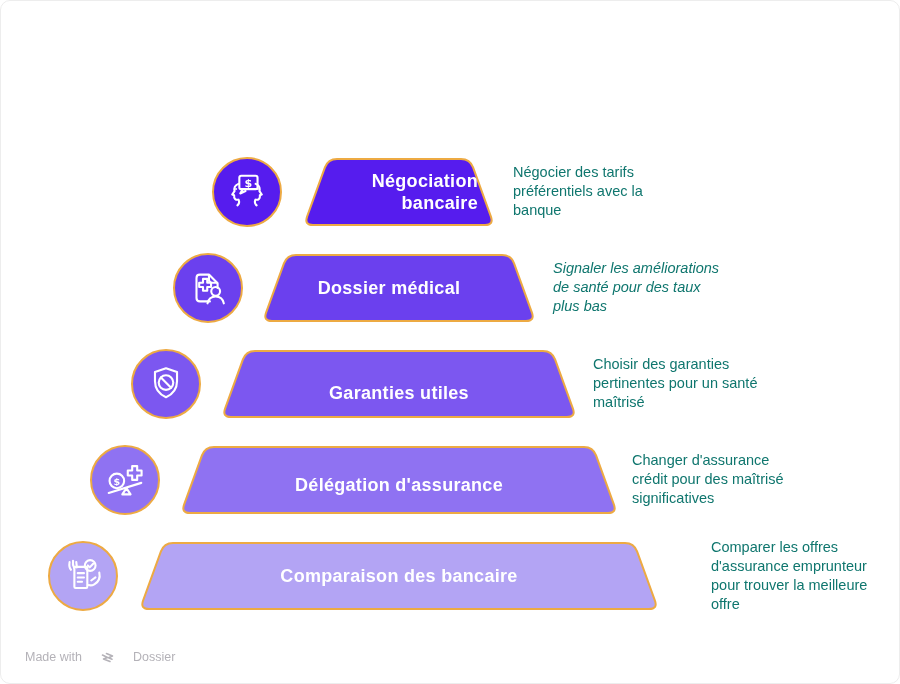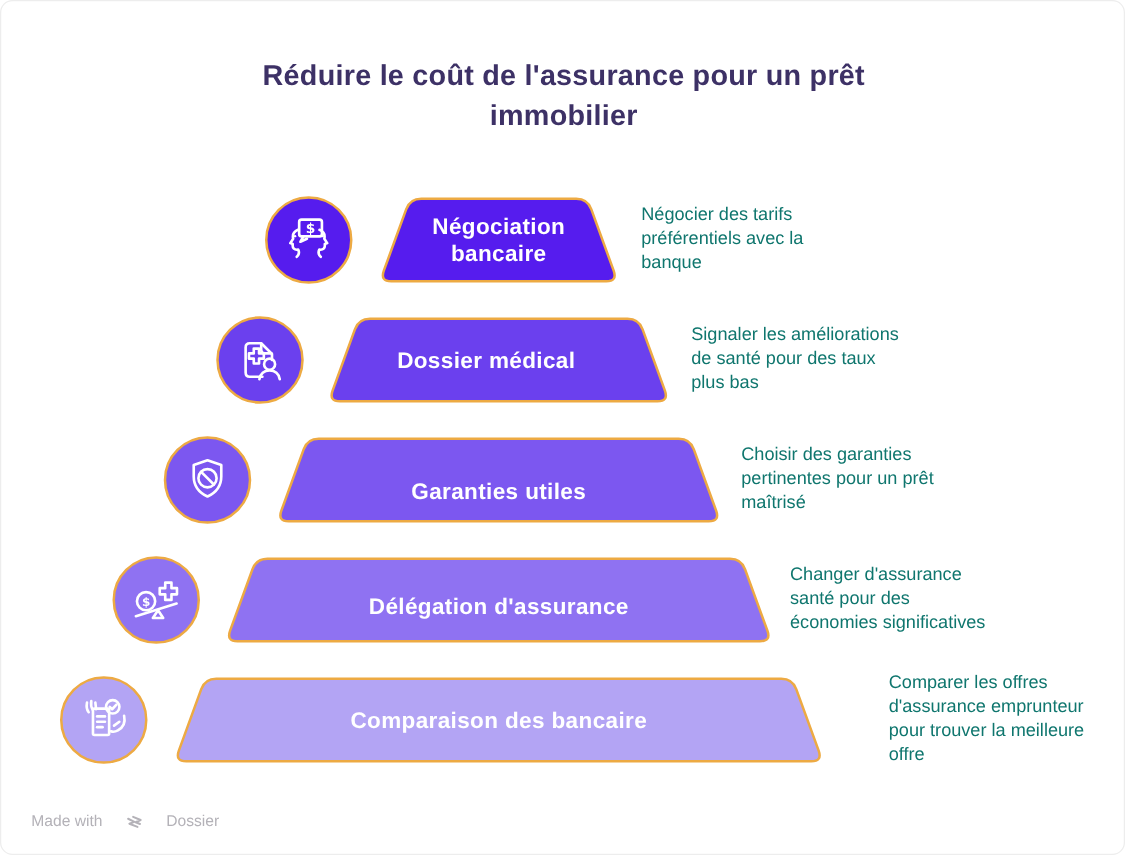--- a/index.html
+++ b/index.html
@@ -15,38 +15,37 @@
   }
   .icon-circle{
     position:absolute;width:70px;height:70px;border-radius:50%;
     box-sizing:border-box;border:2px solid #edaa43;
     display:flex;align-items:center;justify-content:center;
   }
   .icon-circle svg{display:block;}
   .trap{position:absolute;overflow:visible;}
   .band-label{
     position:absolute;display:flex;align-items:center;justify-content:center;
-    text-align:center;color:#ffffff;font-weight:bold;font-size:18px;
+    text-align:right;color:#ffffff;font-weight:bold;font-size:18px;
     line-height:1.25;letter-spacing:.3px;
   }
   .desc{
     position:absolute;transform:translateY(-50%);
     font-size:14.5px;line-height:1.32;color:#0f766e;
   }
   .footer{
     position:absolute;left:24px;bottom:19px;display:flex;align-items:center;
     gap:19px;color:#b4b2b8;font-size:12.5px;
   }
   .footer svg{display:block;}
 </style>
 </head>
 <body>
 
 <div class="canvas">
-  <h1 class="title">Réduire le coût de l'assurance pour un prêt immobilier</h1>
   <div id="pyramid">
   <div>
     <div class="icon-circle" style="left: 211px; top: 156px; background: rgb(86, 28, 238);">
           <svg width="46" height="46" viewBox="0 0 48 48" fill="none" stroke="#ffffff" stroke-width="2.2" stroke-linecap="round" stroke-linejoin="round">
 
     <rect x="16" y="7" width="19" height="14" rx="2"></rect>
     <path d="M19.5,21 L17,25.5 L22.5,23"></path>
     <text x="25.5" y="18.3" text-anchor="middle" font-size="11.5" font-weight="bold" fill="#fff" stroke="none" font-family="DejaVu Sans, sans-serif">$</text>
     <path d="M15,15.5 C11.8,16.8 10.3,19.8 11,23 L8.6,26.6 L10.6,27.4 C10.2,30.8 12,32.6 15.2,32 C16.4,34.6 15.6,36.6 14,38"></path>
     <circle cx="12.6" cy="20.8" r="1" fill="#fff" stroke="none"></circle>
@@ -69,55 +68,55 @@
     <path d="M25,10.5 v5 q0,3 3,3 h5.5"></path>
     <path d="M18.8,14.5 h4.4 v4 h4 v4.4 h-4 v4 h-4.4 v-4 h-4 v-4.4 h4 z"></path>
     <circle cx="32" cy="27.5" r="4.6"></circle>
     <path d="M23.5,40 c1,-5.2 4.2,-7.2 8.5,-7.2 s7.5,2 8.5,7.2"></path>
           </svg>
         </div>
     <svg class="trap" width="278" height="72" viewBox="-3 -3 278 72" style="left: 259px; top: 251px;">
           <path stroke-width="2" d="M20.92431243221966,8.458140811395932 Q24,0 33,0 L239,0 Q248,0 251.07568756778034,8.458140811395932 L268.92431243221966,57.541859188604064 Q272,66 263,66 L9,66 Q0,66 3.0756875677803395,57.541859188604064 Z" fill="#6b40ee" stroke="#edaa43"></path>
         </svg>
     <div class="band-label" style="left: 268px; top: 254px; width: 240px; height: 66px;">Dossier médical</div>
-    <div class="desc" style="left: 552px; top: 287px; width: 170px;">Signaler les améliorations de santé pour des taux plus bas</div>
+    <div class="desc" style="left: 552px; top: 287px; width: 170px; font-style: italic;">Signaler les améliorations de santé pour des taux plus bas</div>
   </div>
 
   <div>
     <div class="icon-circle" style="left: 130px; top: 348px; background: rgb(124, 87, 240);">
           <svg width="46" height="46" viewBox="0 0 48 48" fill="none" stroke="#ffffff" stroke-width="2.2" stroke-linecap="round" stroke-linejoin="round">
 
     <path d="M24,7.5 l11.5,4 v9.5 c0,8.8 -5.4,13.9 -11.5,16.8 c-6.1,-2.9 -11.5,-8 -11.5,-16.8 v-9.5 Z"></path>
     <circle cx="24" cy="22.5" r="7.6"></circle>
     <line x1="18.7" y1="17.2" x2="29.3" y2="27.8"></line>
           </svg>
         </div>
     <svg class="trap" width="360" height="72" viewBox="-3 -3 360 72" style="left: 218px; top: 347px;">
           <path stroke-width="2" d="M20.92431243221966,8.458140811395932 Q24,0 33,0 L321,0 Q330,0 333.07568756778034,8.458140811395932 L350.92431243221966,57.541859188604064 Q354,66 345,66 L9,66 Q0,66 3.0756875677803395,57.541859188604064 Z" fill="#7c57f0" stroke="#edaa43"></path>
         </svg>
     <div class="band-label" style="left: 237px; top: 350px; width: 322px; height: 85px;">Garanties utiles</div>
-    <div class="desc" style="left: 592px; top: 383px; width: 182px;">Choisir des garanties pertinentes pour un prêt maîtrisé</div>
+    <div class="desc" style="left: 592px; top: 383px; width: 182px;">Choisir des garanties pertinentes pour un santé maîtrisé</div>
   </div>
 
   <div>
     <div class="icon-circle" style="left: 89px; top: 444px; background: rgb(143, 114, 242);">
           <svg width="46" height="46" viewBox="0 0 48 48" fill="none" stroke="#ffffff" stroke-width="2.2" stroke-linecap="round" stroke-linejoin="round">
 
     <line x1="7" y1="37.5" x2="41" y2="27"></line>
     <path d="M25.5,32.5 L29.8,39 L21.2,39 Z"></path>
     <circle cx="15.5" cy="25" r="7.6"></circle>
     <text x="15.5" y="29" text-anchor="middle" font-size="10" font-weight="bold" fill="#fff" stroke="none" font-family="DejaVu Sans, sans-serif">$</text>
     <path d="M31.5,9.5 h5.2 v4.6 h4.6 v5.2 h-4.6 v4.6 h-5.2 v-4.6 h-4.6 v-5.2 h4.6 Z"></path>
           </svg>
         </div>
     <svg class="trap" width="442" height="72" viewBox="-3 -3 442 72" style="left: 177px; top: 443px;">
           <path stroke-width="2" d="M20.92431243221966,8.458140811395932 Q24,0 33,0 L403,0 Q412,0 415.07568756778034,8.458140811395932 L432.92431243221966,57.541859188604064 Q436,66 427,66 L9,66 Q0,66 3.0756875677803395,57.541859188604064 Z" fill="#8f72f2" stroke="#edaa43"></path>
         </svg>
     <div class="band-label" style="left: 196px; top: 446px; width: 404px; height: 76px;">Délégation d'assurance</div>
-    <div class="desc" style="left: 631px; top: 479px; width: 158px;">Changer d'assurance santé pour des économies significatives</div>
+    <div class="desc" style="left: 631px; top: 479px; width: 158px;">Changer d'assurance crédit pour des maîtrisé significatives</div>
   </div>
 
   <div>
     <div class="icon-circle" style="left: 47px; top: 540px; background: rgb(179, 164, 244);">
           <svg width="46" height="46" viewBox="0 0 48 48" fill="none" stroke="#ffffff" stroke-width="2.2" stroke-linecap="round" stroke-linejoin="round">
 
     <rect x="15" y="14.5" width="13.5" height="22" rx="1.2"></rect>
     <line x1="18.5" y1="21" x2="25" y2="21"></line>
     <line x1="18.5" y1="25.5" x2="25" y2="25.5"></line>
     <line x1="18.5" y1="30" x2="23" y2="30"></line>

